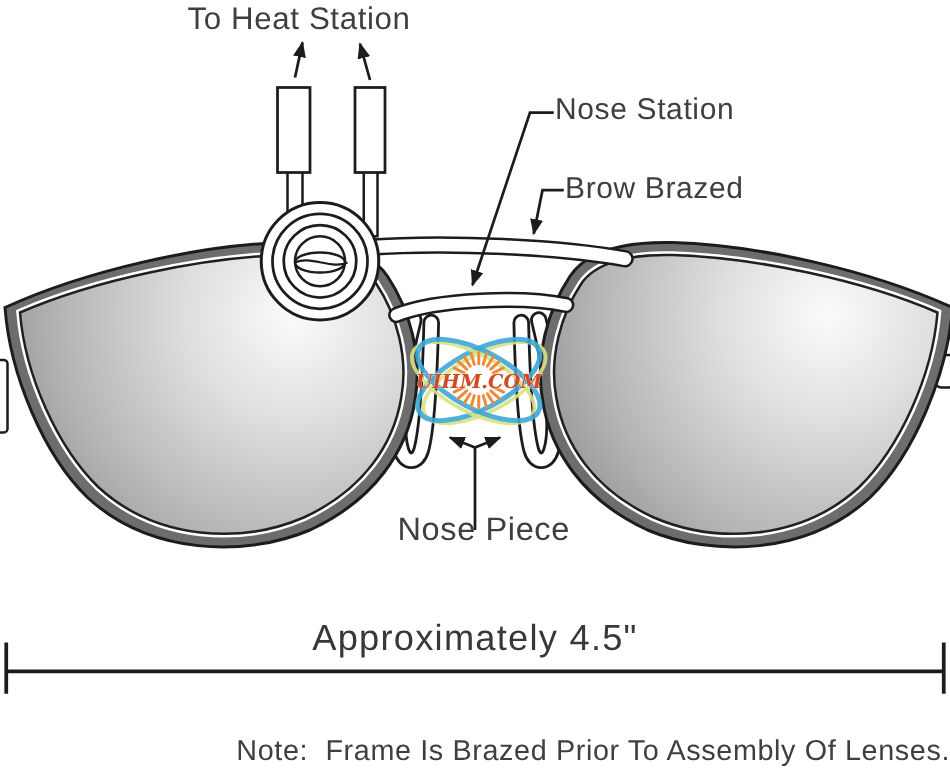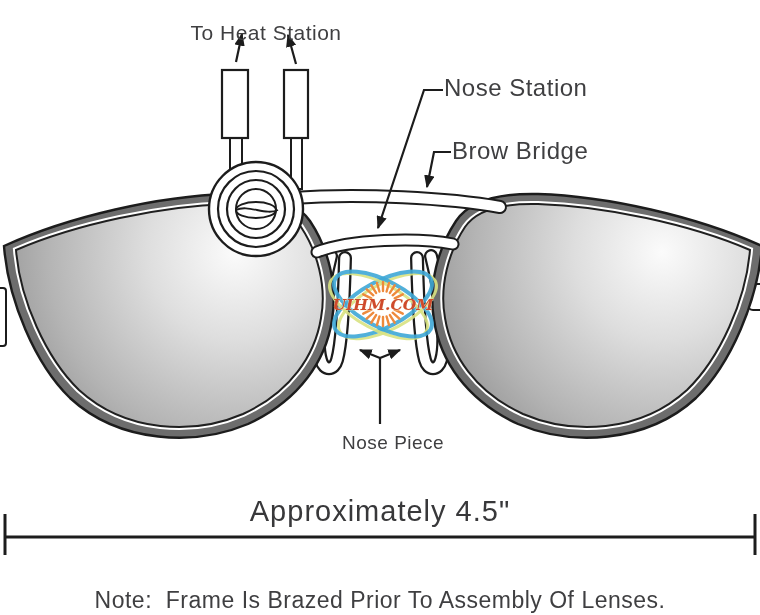--- a/index.html
+++ b/index.html
@@ -2,26 +2,26 @@
 <html><head>
 <meta charset="utf-8">
 <style>
   html,body{margin:0;padding:0;background:#ffffff;}
   #stage{
     position:relative;width:760px;height:615px;background:#ffffff;overflow:hidden;
     font-family:"Liberation Sans",sans-serif;color:#3f3f41;
   }
   #diagram-svg{position:absolute;left:0;top:0;}
   .lbl{position:absolute;letter-spacing:.5px;white-space:nowrap;color:#3f3f41;}
-  #lbl-heat {left:150px;top:1px;width:232px;text-align:center;font-size:21px;margin-top:20px;}
+  #lbl-heat {left:150px;top:1px;width:232px;font-size:25px;}
   #lbl-noseb{left:444px;top:74px;font-size:24px;}
   #lbl-browb{left:452px;top:137px;font-size:24px;}
-  #lbl-nosep{left:318px;top:432px;font-size:19px;margin-left:24px;}
+  #lbl-nosep{left:318px;top:408px;font-size:26px;}
   #lbl-dim  {left:0;top:495px;width:760px;text-align:center;font-size:29px;letter-spacing:1px;color:#38383a;}
-  #lbl-note {left:0;top:587px;width:760px;text-align:center;font-size:23px;white-space:pre;line-height:27px;}
+  #lbl-note {left:0;top:587px;width:760px;text-align:right;font-size:23px;white-space:pre;line-height:27px;}
 </style>
 </head>
 <body>
 
 <div id="stage">
 
   <svg id="diagram-svg" width="760" height="615" viewBox="0 0 760 615">
     <defs>
       <radialGradient id="gL" gradientUnits="userSpaceOnUse" cx="235" cy="252" r="250">
         <stop offset="0" stop-color="#fbfbfb"></stop>
@@ -145,17 +145,17 @@
 
     <g stroke="#1c1c1c" stroke-width="3">
       <line x1="5" y1="537" x2="755" y2="537"></line>
       <line x1="5" y1="514" x2="5" y2="555"></line>
       <line x1="755" y1="514" x2="755" y2="555"></line>
     </g>
   </svg>
 
   <div class="lbl" id="lbl-heat">To Heat Station</div>
   <div class="lbl" id="lbl-noseb">Nose Station</div>
-  <div class="lbl" id="lbl-browb">Brow Bridge</div>
+  <div class="lbl" id="lbl-browb">Brow Brazed</div>
   <div class="lbl" id="lbl-nosep">Nose Piece</div>
   <div class="lbl" id="lbl-dim">Approximately 4.5"</div>
   <div class="lbl" id="lbl-note">Note:  Frame Is Brazed Prior To Assembly Of Lenses.</div>
 </div>
 
 </body></html>

